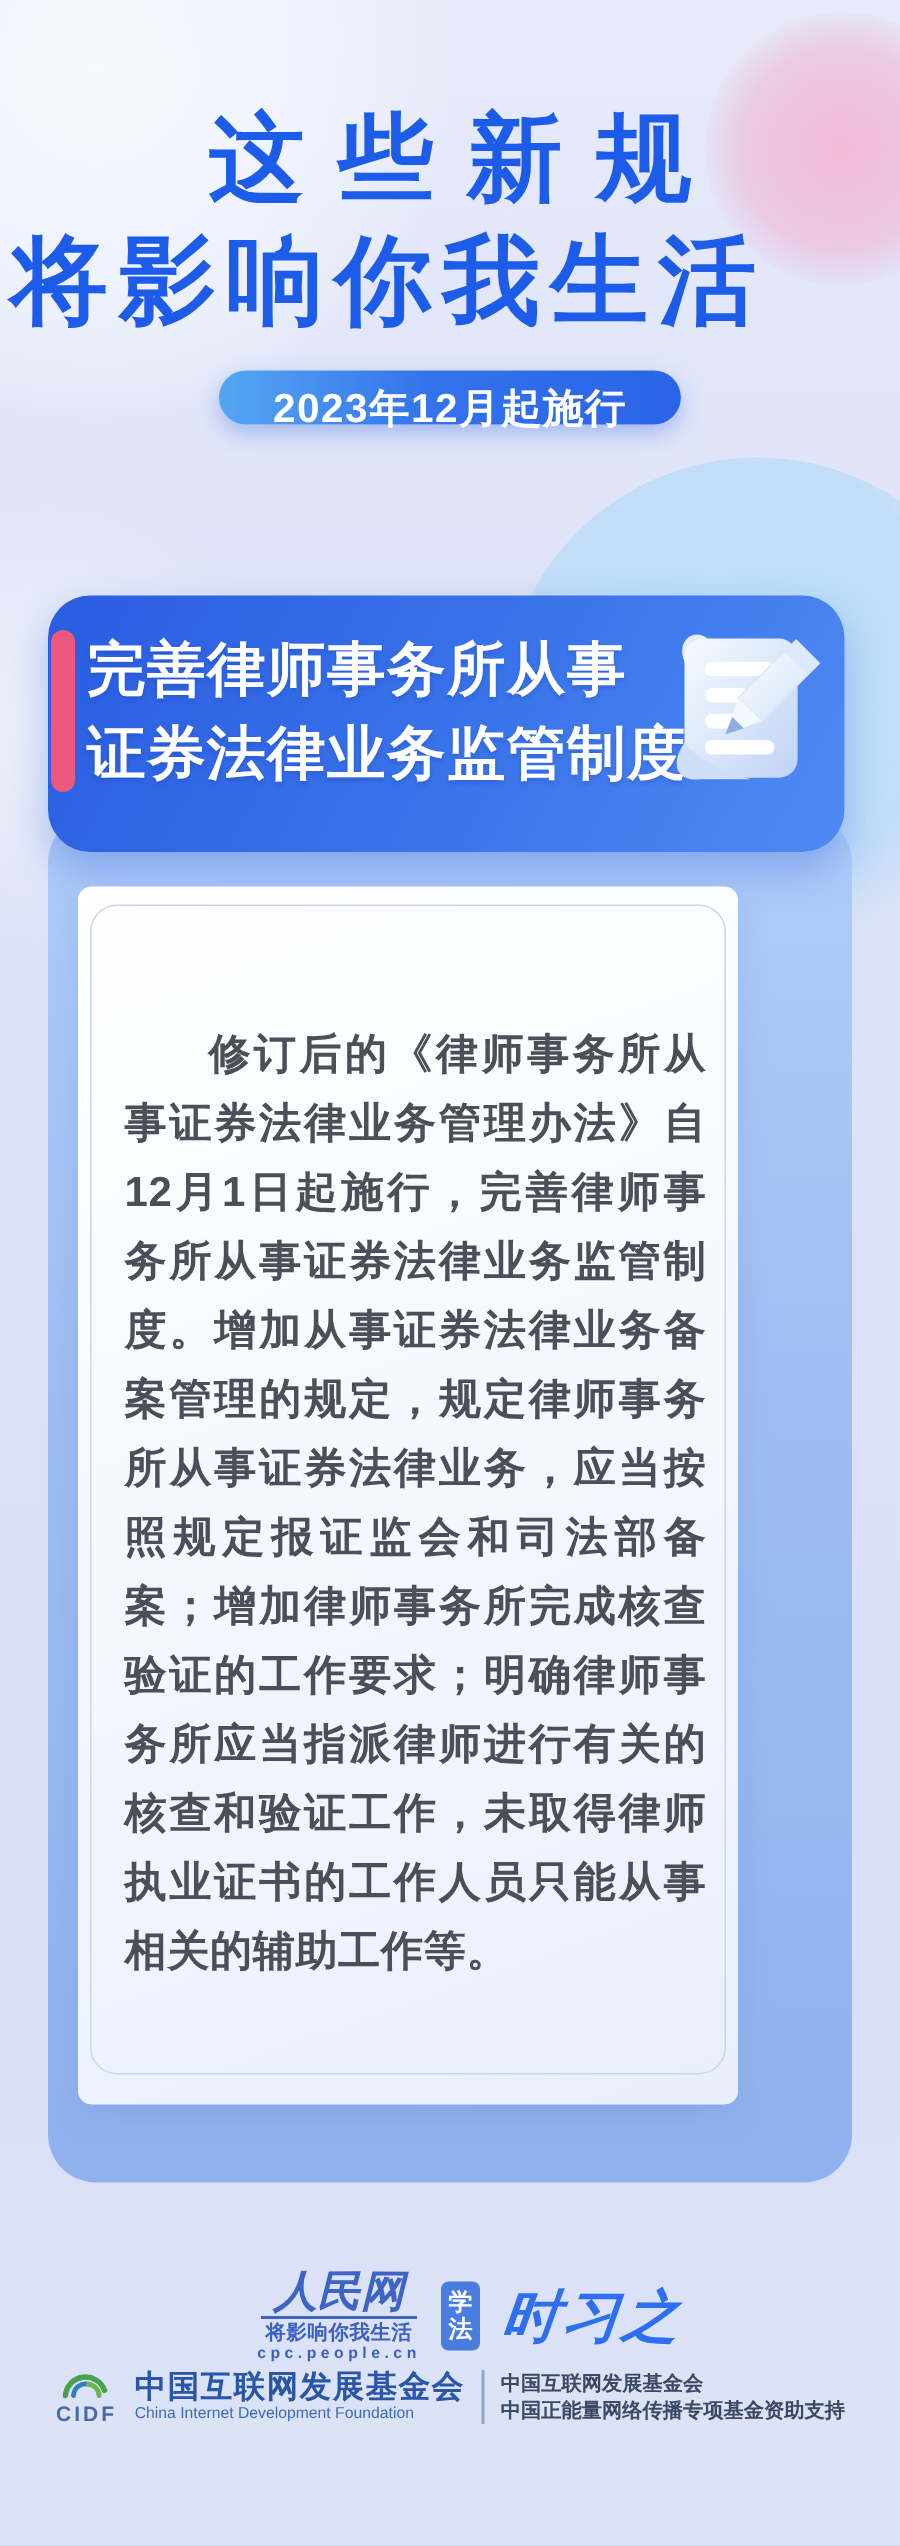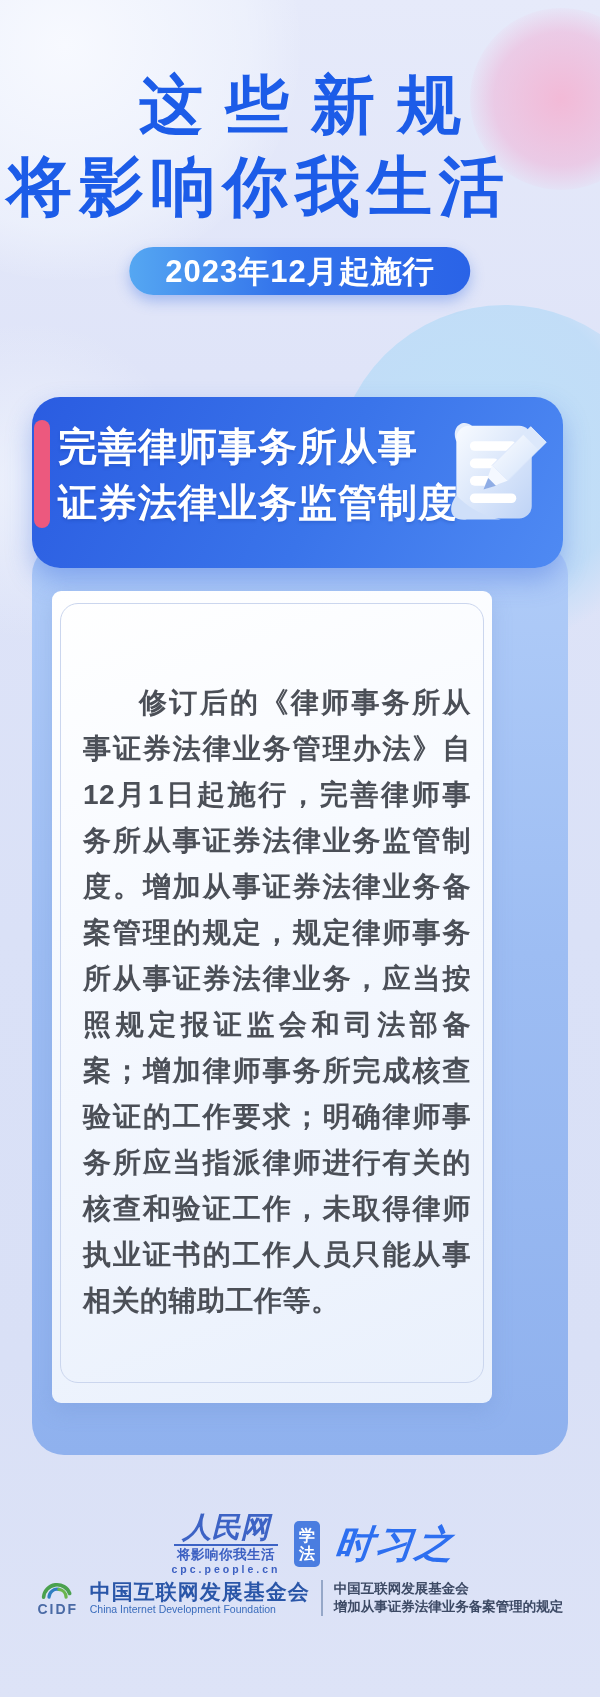--- a/index.html
+++ b/index.html
@@ -21,23 +21,23 @@
   .hairline{position:absolute; width:1px; background:linear-gradient(180deg, rgba(255,255,255,0), rgba(255,255,255,0.75), rgba(255,255,255,0)); pointer-events:none;}
   .hl1{left:468px; top:505px; height:150px; transform:rotate(52deg);}
   .hl2{left:292px; top:540px; height:90px; transform:rotate(55deg);}
 
   
   .title-l1{position:absolute; top:68px; left:0; right:0; text-align:center;
     color:#1c5ce8; font-size:64px; font-weight:900; letter-spacing:22px; text-indent:22px; line-height:74px;}
   .title-l2{position:absolute; top:150px; left:0; right:0; text-align:left;
     color:#1c5ce8; font-size:65px; font-weight:900; letter-spacing:7px; text-indent:7px; line-height:74px;}
   .date-badge{position:absolute; top:247px; left:50%; transform:translateX(-50%);
-    height:48px; line-height:50px; padding:0 36px; border-radius:25px; white-space:nowrap;
+    height:36px; line-height:50px; padding:0 36px; border-radius:25px; white-space:nowrap;
     background:linear-gradient(90deg,#55a7f2 0%, #3373eb 45%, #2a63e7 100%);
-    color:#ffffff; font-size:31px; font-weight:700; letter-spacing:1px;
+    color:#ffffff; font-size:27px; font-weight:700; letter-spacing:1px;
     box-shadow:0 6px 14px rgba(48,102,226,0.35);}
 
   
   .stack-back{position:absolute; left:32px; top:543px; width:536px; height:912px; border-radius:32px;
     background:linear-gradient(180deg,#b0ccf8 0%, #9dbdf3 45%, #8fb1ee 100%);}
   .header-card{position:absolute; left:32px; top:397px; width:531px; height:171px; border-radius:28px;
     background:linear-gradient(118deg,#2a5ce1 0%, #3a74ea 55%, #4f8af3 100%);
     box-shadow:0 12px 26px rgba(58,106,222,0.38);}
   .pink-bar{position:absolute; left:2px; top:23px; width:16px; height:108px; border-radius:8px; background:#ec597e;}
   .card-heading{position:absolute; left:26px; top:22px; color:#ffffff; font-size:39px; font-weight:900; line-height:56px; letter-spacing:1px; text-shadow:0 2px 3px rgba(20,60,160,0.25);}
@@ -156,17 +156,17 @@
       </svg>
       <div class="cidf-abbr">CIDF</div>
     </div>
     <div class="cidf-names">
       <div class="cidf-cn">中国互联网发展基金会</div>
       <div class="cidf-en">China Internet Development Foundation</div>
     </div>
     <div class="foot-divider"></div>
     <div class="support">
       <div>中国互联网发展基金会</div>
-      <div>增加从事证券法律业务备案管理的规定</div>
+      <div>中国正能量网络传播专项基金资助支持</div>
     </div>
   </div>
 
 </div>
 
 </body></html>

